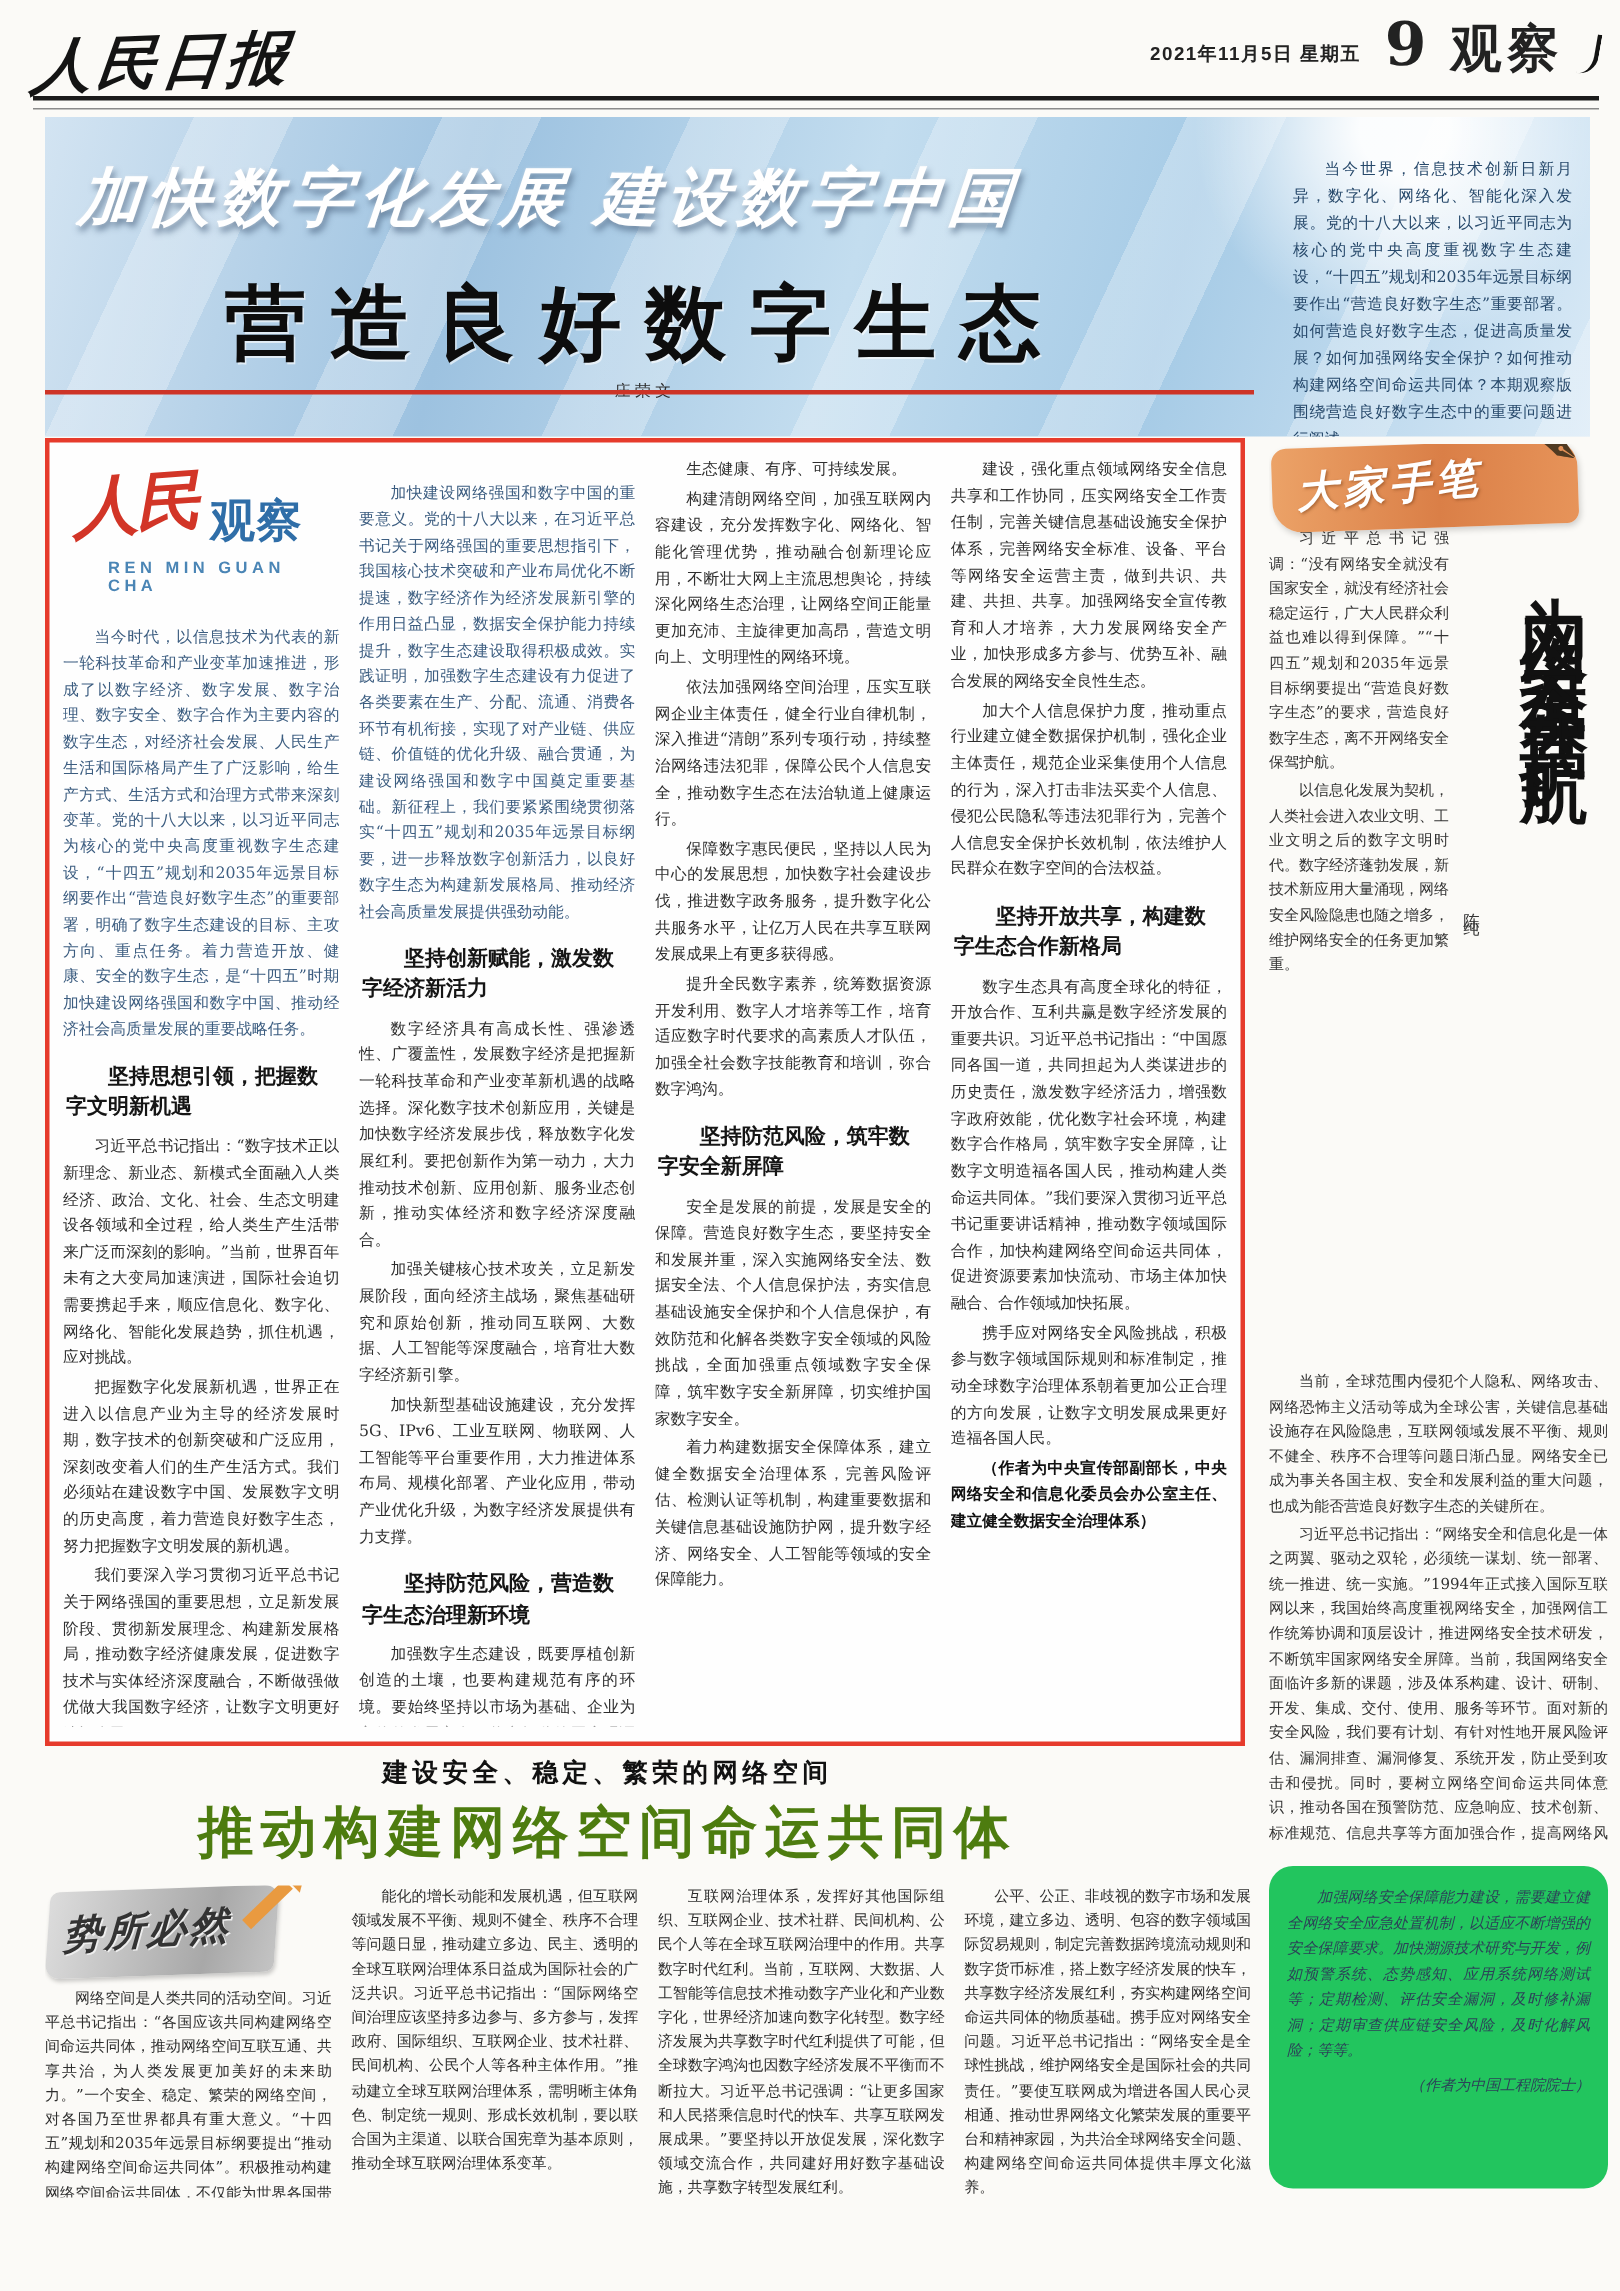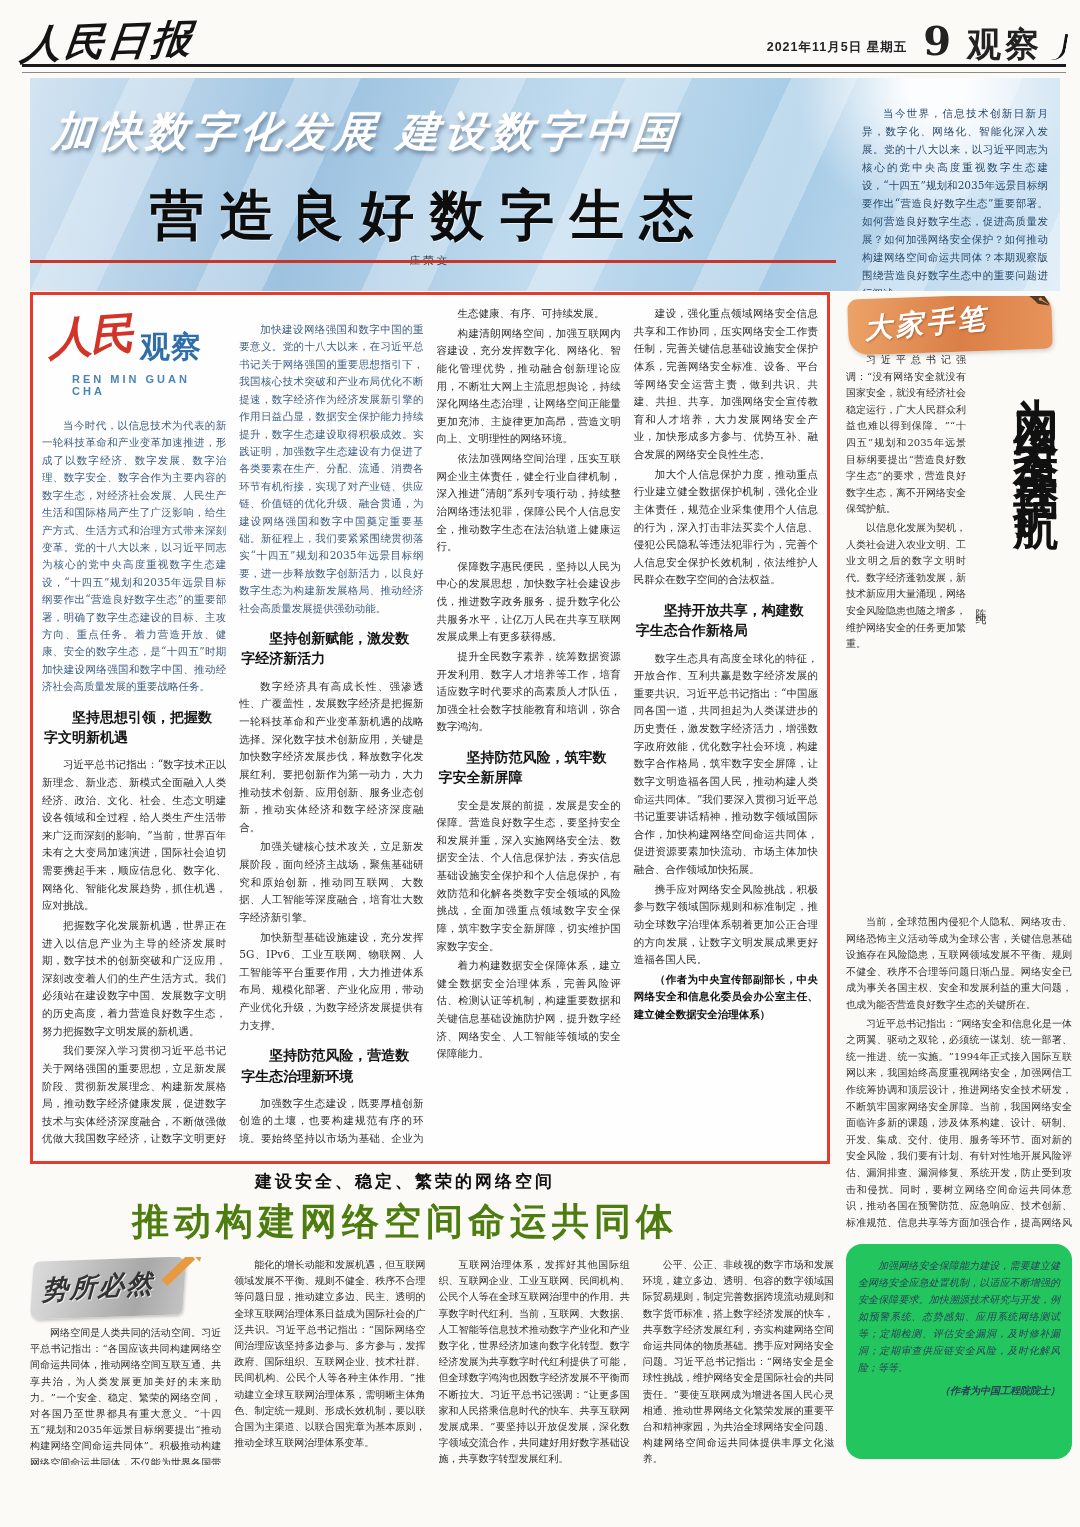--- a/index.html
+++ b/index.html
@@ -2,21 +2,21 @@
 <html><head>
 <meta charset="utf-8">
 <style>
   html,body{margin:0;padding:0;background:#e9e7e2;}
   .page{position:relative;width:1080px;height:1527px;background:#fbfaf7;margin:0 auto;overflow:hidden;
         font-family:"DejaVu Serif",serif;color:#222;}
   
   .hdr{position:absolute;left:22px;top:8px;right:14px;height:54px;}
   .masthead{position:absolute;left:0;top:6px;font-family:"DejaVu Serif",serif;font-weight:bold;font-style:italic;
             font-size:40px;letter-spacing:3px;color:#141414;transform:skewX(-8deg) rotate(-2deg);}
-  .dateline{position:absolute;right:0;bottom:1px;display:flex;align-items:flex-end;gap:16px;}
+  .dateline{position:absolute;right:0;bottom:12px;display:flex;align-items:flex-end;gap:16px;}
   .date{font-size:12.5px;color:#222;font-family:"Liberation Sans",sans-serif;font-weight:bold;padding-bottom:5px;letter-spacing:1px;}
   .pgnum{font-size:40px;font-weight:bold;font-family:"DejaVu Serif",serif;line-height:1;}
   .section{font-size:34px;font-weight:bold;font-family:"DejaVu Serif",serif;line-height:1;letter-spacing:4px;}
   .curl{width:10px;height:28px;border-right:3px solid #141414;border-bottom-right-radius:14px;transform:rotate(10deg);margin-left:-6px;}
   .hrule{position:absolute;left:22px;top:64px;right:14px;height:5px;border-top:3px solid #1b1b1b;border-bottom:1px solid #8a8a8a;}
   
   .banner{position:absolute;left:30px;top:78px;width:1030px;height:213px;overflow:hidden;
           background:linear-gradient(105deg,#d3e4f2 0%,#9dc2e0 28%,#c3ddef 52%,#a6cbe6 72%,#d8e9f6 100%);}
   .banner::before{content:"";position:absolute;inset:0;
           background:repeating-linear-gradient(115deg,rgba(255,255,255,0) 0 90px,rgba(255,255,255,.28) 90px 150px),
@@ -59,21 +59,21 @@
   .sb-intro{width:120px;overflow:hidden;}
   .sb-intro p,.sb-body p{font-size:10px;line-height:1.66;color:#333;text-align:justify;text-indent:2em;margin:0 0 2px;}
   .sb-title-wrap{flex:1;position:relative;}
   .v-title{position:absolute;right:6px;top:10px;writing-mode:vertical-rl;text-orientation:upright;
            font-family:"Liberation Sans",sans-serif;font-weight:900;font-size:45px;letter-spacing:13px;color:#111;}
   .v-author{position:absolute;left:6px;top:248px;writing-mode:vertical-rl;text-orientation:upright;
             font-size:11px;color:#333;letter-spacing:5px;}
   .sb-body{margin-top:10px;height:318px;overflow:hidden;}
   .sb-panel{margin-top:12px;background:#22c55e;border-radius:16px;padding:13px 12px;min-height:215px;box-sizing:border-box;}
   .sb-panel p{font-size:10px;line-height:1.7;color:#2c4258;font-style:italic;text-align:justify;text-indent:2em;margin:0;}
-  .sb-panel .pa{font-weight:bold;text-align:right;text-indent:0;margin-top:6px;}
+  .sb-panel .pa{font-weight:normal;text-align:right;text-indent:0;margin-top:6px;}
   
   .bottom{position:absolute;left:30px;top:1170px;width:804px;height:352px;overflow:hidden;}
   .ba-head{width:690px;margin-left:30px;text-align:center;}
   .ba-kicker{font-family:"Liberation Sans",sans-serif;font-weight:bold;font-size:17px;letter-spacing:3px;color:#111;}
   .ba-title{font-family:"DejaVu Serif",serif;font-weight:bold;font-size:37px;letter-spacing:5px;color:#4d7c0f;margin-top:4px;}
   .ba-author{font-size:11px;color:#333;margin-top:6px;letter-spacing:3px;}
   .ba-cols{display:flex;gap:13px;margin-top:10px;height:208px;overflow:hidden;}
   .ba-cols .col p{font-size:10px;line-height:1.62;}
   .ssbr{position:relative;width:152px;height:58px;margin:2px 0 8px 2px;background:linear-gradient(100deg,#dcdcdc,#a8a8a8 70%,#c4c4c4);
         border-radius:6px 10px 6px 10px;transform:skewX(-6deg) rotate(-2deg);box-shadow:1px 2px 3px rgba(0,0,0,.2);}
@@ -186,21 +186,21 @@
             <path d="M6 44 L32 18" stroke="#e99a40" stroke-width="9" fill="none"></path>
             <path d="M24 8 L44 2 L40 24 Z" fill="#e99a40"></path>
           </svg>
         </div>
       <p class="b-p">网络空间是人类共同的活动空间。习近平总书记指出：“各国应该共同构建网络空间命运共同体，推动网络空间互联互通、共享共治，为人类发展更加美好的未来助力。”一个安全、稳定、繁荣的网络空间，对各国乃至世界都具有重大意义。“十四五”规划和2035年远景目标纲要提出“推动构建网络空间命运共同体”。积极推动构建网络空间命运共同体，不仅能为世界各国带来信息化、数字化、智</p>
         </div>
       <div class="col" id="bcol1">
           <p class="b-p">能化的增长动能和发展机遇，但互联网领域发展不平衡、规则不健全、秩序不合理等问题日显，推动建立多边、民主、透明的全球互联网治理体系日益成为国际社会的广泛共识。习近平总书记指出：“国际网络空间治理应该坚持多边参与、多方参与，发挥政府、国际组织、互联网企业、技术社群、民间机构、公民个人等各种主体作用。”推动建立全球互联网治理体系，需明晰主体角色、制定统一规则、形成长效机制，要以联合国为主渠道、以联合国宪章为基本原则，推动全球互联网治理体系变革。</p>
         </div>
       <div class="col" id="bcol2">
-          <p class="b-p">互联网治理体系，发挥好其他国际组织、互联网企业、工业互联网、民间机构、公民个人等在全球互联网治理中的作用。共享数字时代红利。当前，互联网、大数据、人工智能等信息技术推动数字产业化和产业数字化，世界经济加速向数字化转型。数字经济发展为共享数字时代红利提供了可能，但全球数字鸿沟也因数字经济发展不平衡而不断拉大。习近平总书记强调：“让更多国家和人民搭乘信息时代的快车、共享互联网发展成果。”要坚持以开放促发展，深化数字领域交流合作，共同建好用好数字基础设施，共享数字转型发展红利。</p>
+          <p class="b-p">互联网治理体系，发挥好其他国际组织、互联网企业、技术社群、民间机构、公民个人等在全球互联网治理中的作用。共享数字时代红利。当前，互联网、大数据、人工智能等信息技术推动数字产业化和产业数字化，世界经济加速向数字化转型。数字经济发展为共享数字时代红利提供了可能，但全球数字鸿沟也因数字经济发展不平衡而不断拉大。习近平总书记强调：“让更多国家和人民搭乘信息时代的快车、共享互联网发展成果。”要坚持以开放促发展，深化数字领域交流合作，共同建好用好数字基础设施，共享数字转型发展红利。</p>
         </div>
       <div class="col" id="bcol3">
           <p class="b-p">公平、公正、非歧视的数字市场和发展环境，建立多边、透明、包容的数字领域国际贸易规则，制定完善数据跨境流动规则和数字货币标准，搭上数字经济发展的快车，共享数字经济发展红利，夯实构建网络空间命运共同体的物质基础。携手应对网络安全问题。习近平总书记指出：“网络安全是全球性挑战，维护网络安全是国际社会的共同责任。”要使互联网成为增进各国人民心灵相通、推动世界网络文化繁荣发展的重要平台和精神家园，为共治全球网络安全问题、构建网络空间命运共同体提供丰厚文化滋养。</p>
         </div>
     </div>
   </div>
 
 </div>
 
 </body></html>

